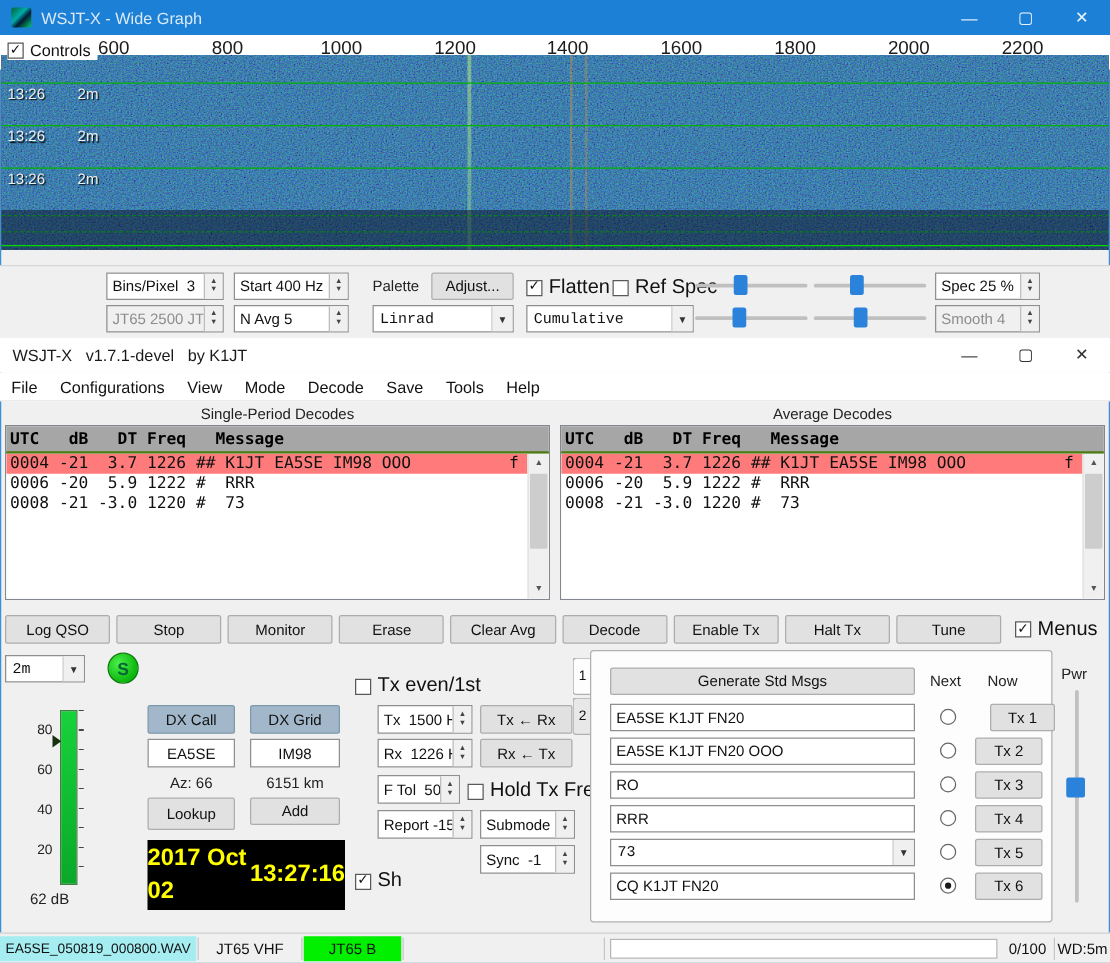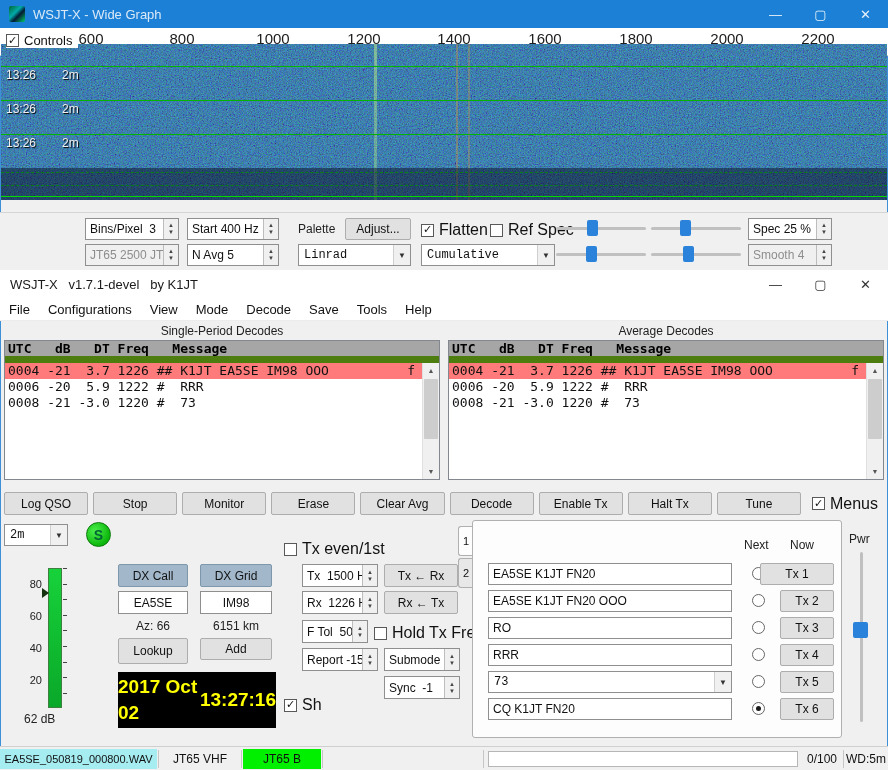--- a/index.html
+++ b/index.html
@@ -64,21 +64,21 @@
   .sliderh .handle{position:absolute;top:2px;width:11px;height:16px;background:var(--accent-blue);border-radius:2px;}
   .sliderv{position:absolute;width:16px;}
   .sliderv::before{content:"";position:absolute;top:0;bottom:0;left:7px;width:3px;background:#c0c0c0;border-radius:2px;}
   .sliderv .handle{position:absolute;left:0;width:15px;height:16px;background:var(--accent-blue);border-radius:2px;}
   .black-display{position:absolute;background:var(--display-bg);color:var(--display-yellow);display:flex;align-items:center;justify-content:center;}
   
   .menubar{position:absolute;left:0;top:28px;width:100%;height:23px;background:#ffffff;display:flex;align-items:center;border-bottom:1px solid #ececec;}
   .menu-item{padding:3px 9px;font-size:13px;}
   .panel-title{position:absolute;font-size:12px;color:#222;transform:translateX(-50%);}
   .decode-panel{position:absolute;top:70px;width:436px;height:140px;border:1px solid #828790;background:#fff;}
-  .decode-header{height:22px;background:#a6a6a6;color:#000;font-family:"DejaVu Sans Mono","Liberation Mono",monospace;font-weight:bold;font-size:13px;display:flex;align-items:center;padding-left:3px;white-space:pre;border-bottom:7px solid #4d7c0f;}
+  .decode-header{height:22px;background:#a6a6a6;color:#000;font-family:"DejaVu Sans Mono","Liberation Mono",monospace;font-weight:bold;font-size:13px;display:flex;align-items:center;padding-left:3px;white-space:pre;border-bottom:2px solid #4d7c0f;}
   .decode-body{position:absolute;left:0;top:22px;right:0;bottom:0;background:#fff;overflow:hidden;}
   .decode-row{height:16px;line-height:16px;font-family:"DejaVu Sans Mono","Liberation Mono",monospace;font-size:13px;white-space:pre;width:calc(100% - 17px);padding-left:3px;}
   .decode-row.highlight{background:var(--highlight-red);}
   .vscroll{position:absolute;right:0;top:0;bottom:0;width:17px;background:#f0f0f0;border-left:1px solid #e0e0e0;}
   .vscroll .arr{position:absolute;left:0;width:100%;height:15px;display:flex;align-items:center;justify-content:center;font-size:7px;color:#555;}
   .vscroll .arr.up{top:0;} .vscroll .arr.down{bottom:0;}
   .vscroll .thumb{position:absolute;left:1px;right:1px;top:16px;height:60px;background:#cdcdcd;border-radius:1px;}
   .btnrow{position:absolute;left:4px;top:222px;width:880px;height:23px;display:flex;gap:5px;align-items:center;}
   .btnrow .btn{position:relative;flex:1;height:23px;}
   .menus-cb{flex:none;width:78px;justify-content:flex-start;padding-left:6px;}
@@ -413,26 +413,27 @@
     </div>
     <label class="cbwrap abs" style="left:284px;top:426px">
       <span class="cb checked"></span>
       <span>Sh</span>
     </label>
 
     <div class="side-tab selected" style="top:256px">1</div>
     <div class="side-tab" style="top:288px">2</div>
     <div class="msg-frame"></div>
 
+    <div class="btn" style="left:488px;top:264px;width:244px;height:22px">Generate Std Msgs</div>
     <span class="abs small-label" style="left:744px;top:268px">Next</span>
     <span class="abs small-label" style="left:790px;top:268px">Now</span>
 
     <input class="field" style="left: 488px; top: 293px; width: 244px; height: 22px;" value="EA5SE K1JT FN20">
     <span class="radio" style="left:752px;top:297px"></span>
-    <div class="btn" style="left:760px;top:293px;width:74px;height:22px">Tx 1</div>
+    <div class="btn" style="left:792px;top:293px;width:52px;height:22px">Tx 1</div>
 
     <input class="field" style="left: 488px; top: 320px; width: 244px; height: 22px;" value="EA5SE K1JT FN20 OOO">
     <span class="radio" style="left:752px;top:324px"></span>
     <div class="btn" style="left:780px;top:320px;width:54px;height:22px">Tx 2</div>
 
     <input class="field" style="left: 488px; top: 347px; width: 244px; height: 22px;" value="RO">
     <span class="radio" style="left:752px;top:351px"></span>
     <div class="btn" style="left:780px;top:347px;width:54px;height:22px">Tx 3</div>
 
     <input class="field" style="left: 488px; top: 374px; width: 244px; height: 22px;" value="RRR">

